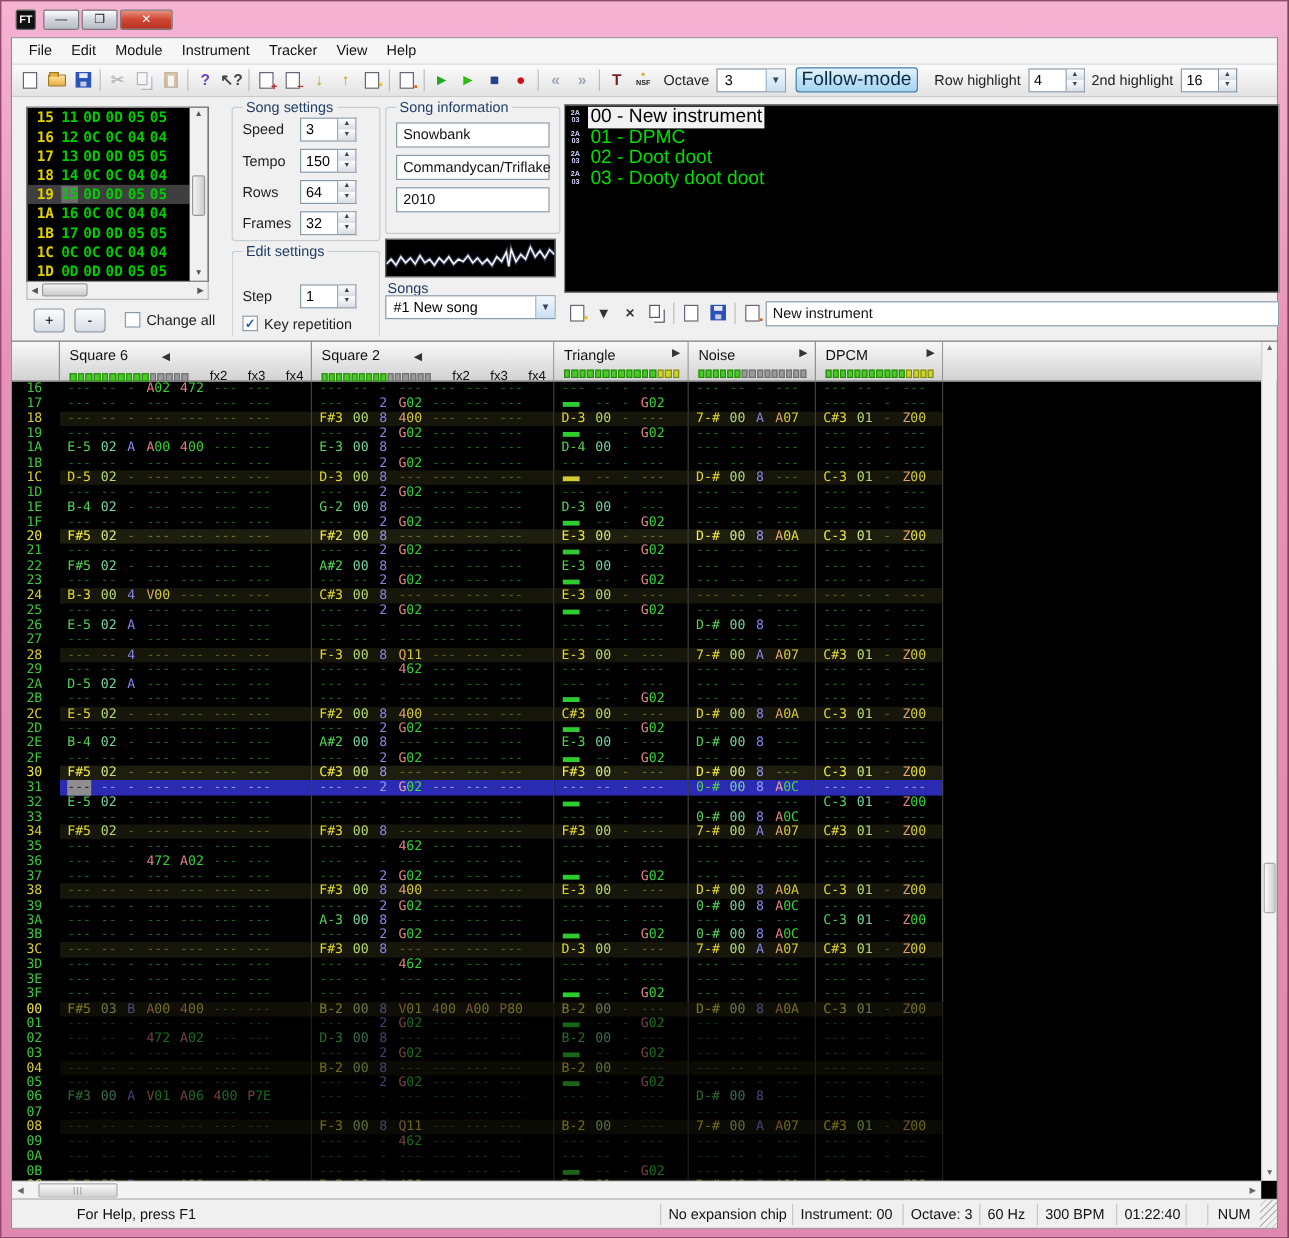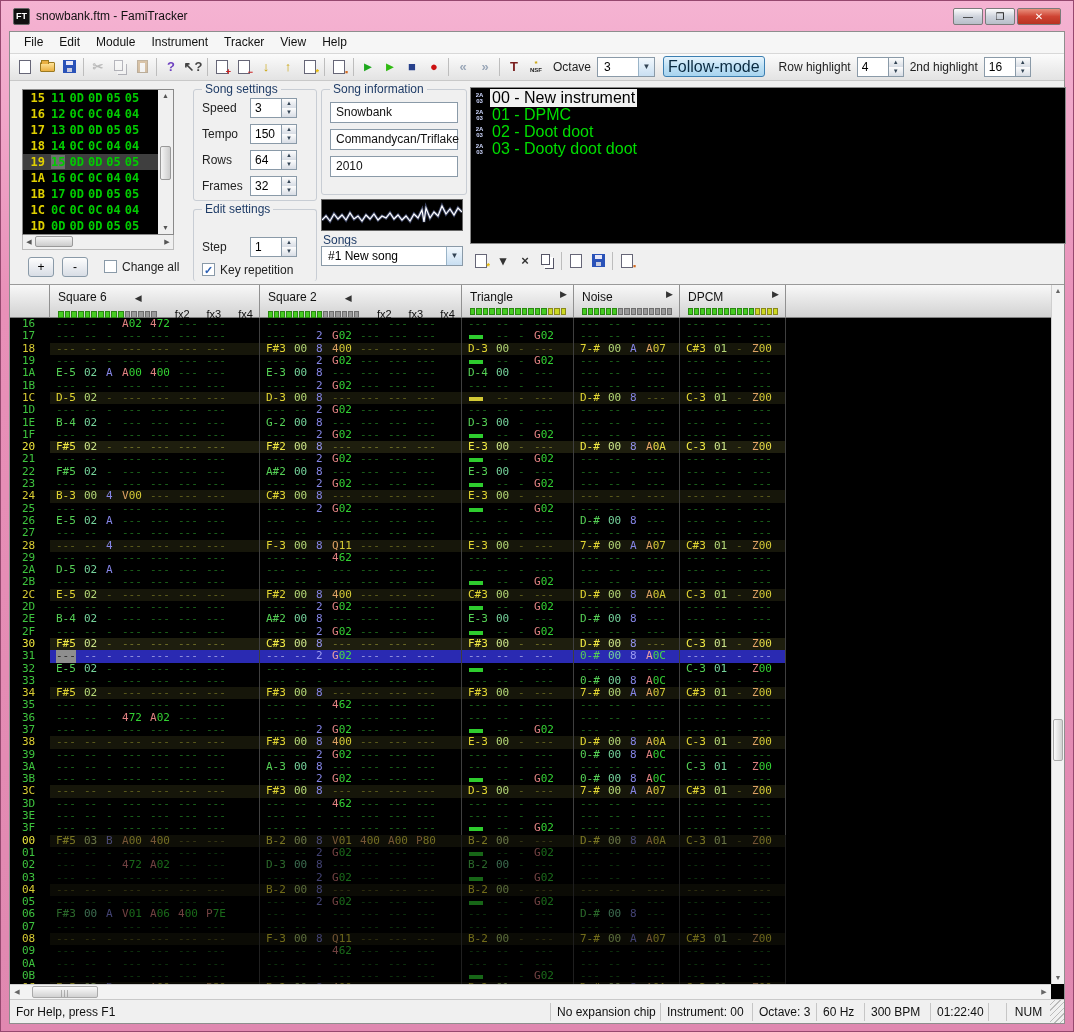--- a/index.html
+++ b/index.html
@@ -140,32 +140,31 @@
   .pvscroll .thumb { position:absolute; top:62%; left:1px; width:10px; height:42px;
     background:linear-gradient(90deg,#fafafa,#d2d2d2); border:1px solid #aaa; border-radius:2px; }
   .phscroll { position:absolute; left:0; right:13px; bottom:0; height:15px; background:#f3f3f3; border-top:1px solid #cfcfcf;
     display:flex; align-items:center; }
   .phscroll .arr { width:14px; font-size:7px; color:#666; text-align:center; }
   .phscroll .thumb { width:66px; height:12px; background:linear-gradient(#fafafa,#d2d2d2); border:1px solid #aaa;
     border-radius:2px; margin-left:8px; text-align:center; font-size:7px; color:#888; line-height:11px; letter-spacing:1px;}
   .phscroll .arr.r { margin-left:auto; }
   
   .statusbar { height:24px; background:#f0f0f0; border-top:1px solid #c9c9c9; display:flex; align-items:center; font-size:12px; color:#111;}
-  .sb-help { flex:1; padding-left:6px; }
+  .sb-help { flex:1; padding-left:6px;margin-left:48px; }
   .sb-seg { border-left:1px solid #c6c6c6; height:18px; line-height:18px; padding:0 6px; text-align:left; white-space:nowrap; }
   .sb-grip { width:14px; height:100%; background:
     repeating-linear-gradient(135deg, transparent 0 3px, #bbb 3px 4px); }
 </style>
 </head>
 <body>
 
 <div class="window">
   <div class="titlebar">
     <div class="appicon">FT</div>
-    <span class="title">snowbank.ftm - FamiTracker</span>
     <div class="winbtns" id="winbtns">
         <div class="wbtn">—</div>
         <div class="wbtn">❐</div>
         <div class="wbtn close">✕</div>
       </div>
   </div>
   <div class="client">
     <div class="menubar" id="menubar">
         <span class="menu-item">File</span>
         <span class="menu-item">Edit</span>
@@ -472,20 +471,21 @@
           <span class="tbico">
             <span class="ic-disk"></span>
           </span>
           <span class="tbsep"></span>
           <span class="tbico">
             <span class="ic-page">
               <span class="ov" style="color: rgb(210, 105, 30);">▪</span>
             </span>
           </span>
         </div>
+      <div class="field instname">New instrument</div>
     </div>
 
     <div class="patpanel">
       <div class="phead" id="phead">
           <div class="phcell" style="width: 40px;"></div>
           <div class="phcell" style="width: 210px;"><span class="phname">Square 6</span><span class="pharrow inl">◀</span><div class="meterrow">
               <span class="mcell g"></span>
               <span class="mcell g"></span>
               <span class="mcell g"></span>
               <span class="mcell g"></span>

